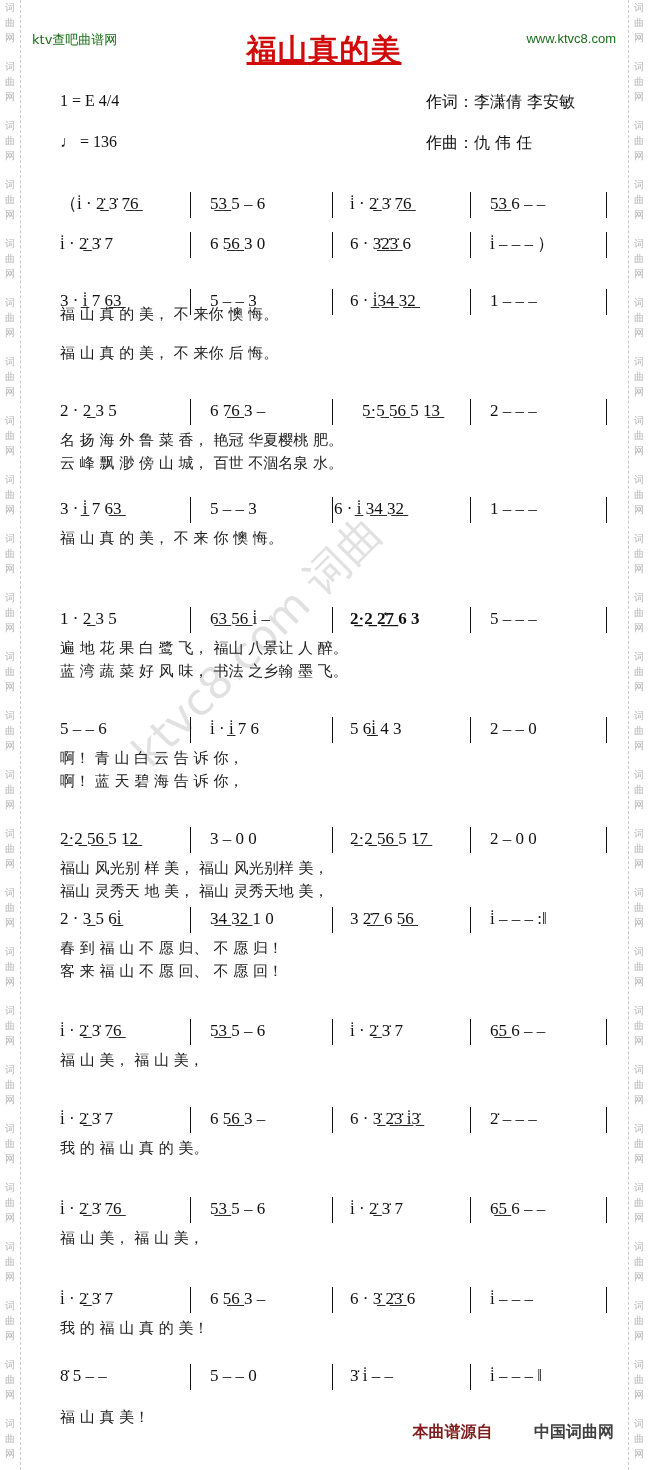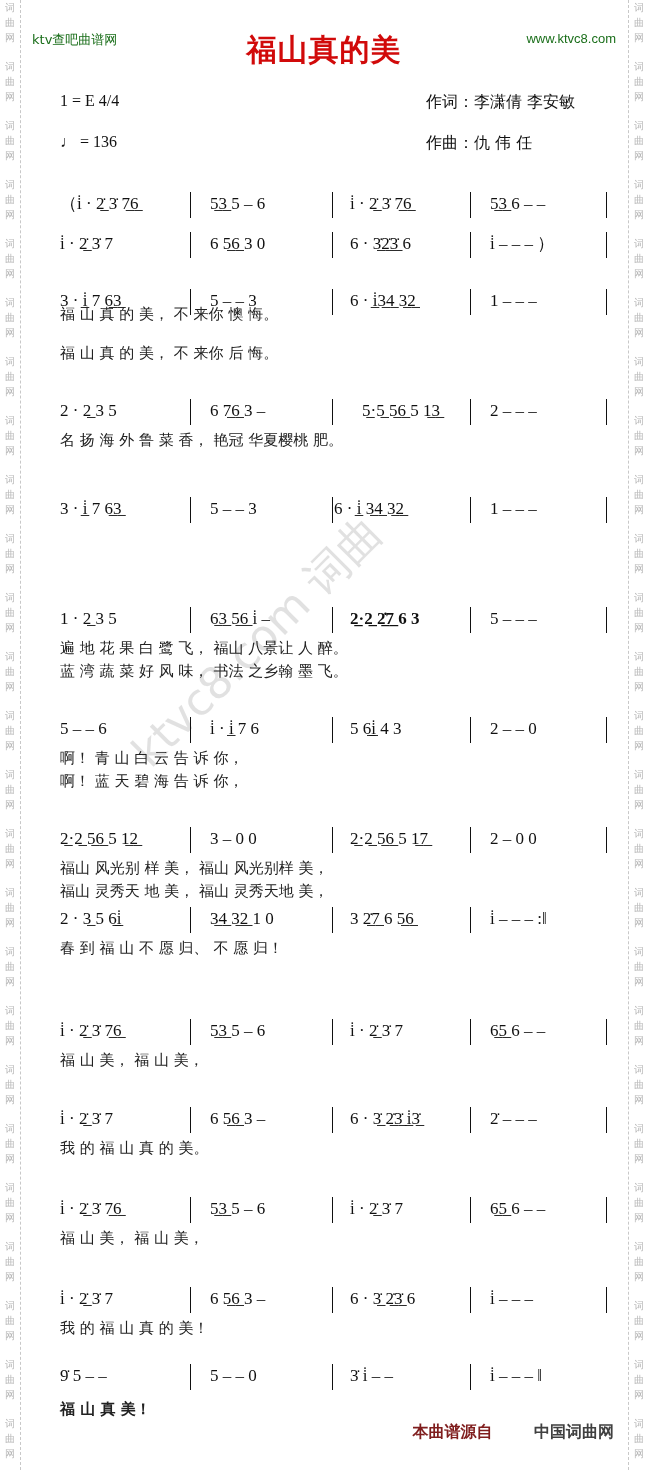--- a/index.html
+++ b/index.html
@@ -9,21 +9,21 @@
   .side.left { left:0; border-right:1px dashed #c8c8c8; }
   .side.right { left:628px; border-left:1px dashed #c8c8c8; width:20px; }
   .side .grp { display:block; font-size:10px; line-height:15px; color:#b8b8b8;
                text-align:center; margin-bottom:14px; font-family:"DejaVu Sans",sans-serif; }
   .site-left { position:absolute; left:32px; top:31px; font-size:13px; color:#1a6e1a;
                font-family:"DejaVu Sans",sans-serif; }
   .site-right { position:absolute; right:32px; top:31px; font-size:13px; color:#1a6e1a;
                 font-family:"Liberation Sans",sans-serif; }
   .title { position:absolute; left:0; width:648px; top:30px; text-align:center;
            font-size:30px; font-weight:bold; color:#d10a0a;
-           font-family:"DejaVu Sans",sans-serif; letter-spacing:1px; }
+           font-family:"DejaVu Sans",sans-serif; letter-spacing:1px;text-decoration:underline; }
   .meta { position:absolute; font-size:16px; }
   .row { position:absolute; left:60px; width:548px; height:24px; }
   .note { position:absolute; font-size:17px; top:0; line-height:24px; white-space:nowrap; }
   .bar { position:absolute; top:0; width:1px; height:26px; background:#111; }
   .lyr { position:absolute; font-size:15px; white-space:nowrap;
          font-family:"DejaVu Sans",sans-serif; color:#222; }
   .footer { position:absolute; top:1422px; right:34px; font-size:16px; font-weight:bold;
             font-family:"DejaVu Sans",sans-serif; }
   .footer .src { color:#7f1d1d; margin-right:16px; }
   .footer .brand { color:#404040;margin-left:20px; }
@@ -136,30 +136,32 @@
     <div class="row" style="top: 399px;">
       <div class="note" style="left: 0px;">2 · 2̲ 3 5</div>
       <div class="note" style="left: 150px;">6 7̲6̲ 3 –</div>
       <div class="note" style="left: 302px;">5̲·5̲ 5̲6̲ 5 1̲3̲</div>
       <div class="note" style="left: 430px;">2 – – –</div>
       <div class="bar" style="left: 130px;"></div>
       <div class="bar" style="left: 272px;"></div>
       <div class="bar" style="left: 410px;"></div>
       <div class="bar" style="left: 546px;"></div>
       <div class="lyr" style="left: 0px; top: 32px;">名  扬  海 外     鲁  菜  香，      艳冠 华夏樱桃     肥。</div>
+      <div class="lyr" style="left: 0px; top: 55px;">云  峰  飘 渺     傍  山  城，      百世 不涸名泉     水。</div>
     </div>
     <div class="row" style="top: 497px;">
       <div class="note" style="left: 0px;">3 · i̲̇ 7 6̲3̲</div>
       <div class="note" style="left: 150px;">5 – – 3</div>
       <div class="note" style="left: 274px;">6 · i̲̇ 3̲4̲ 3̲2̲</div>
       <div class="note" style="left: 430px;">1 – – –</div>
       <div class="bar" style="left: 130px;"></div>
       <div class="bar" style="left: 272px;"></div>
       <div class="bar" style="left: 410px;"></div>
       <div class="bar" style="left: 546px;"></div>
+      <div class="lyr" style="left: 0px; top: 32px;">福  山  真  的     美，              不  来  你  懊     悔。</div>
     </div>
     <div class="row" style="top: 607px;">
       <div class="note" style="left: 0px;">1 · 2̲ 3 5</div>
       <div class="note" style="left: 150px;">6̲3̲ 5̲6̲ i̇ –</div>
       <div class="note" style="left: 290px; font-weight: bold;">2̲·2̲ 2̲̇7̲ 6 3</div>
       <div class="note" style="left: 430px;">5 – – –</div>
       <div class="bar" style="left: 130px;"></div>
       <div class="bar" style="left: 272px;"></div>
       <div class="bar" style="left: 410px;"></div>
       <div class="bar" style="left: 546px;"></div>
@@ -192,20 +194,21 @@
     </div>
     <div class="row" style="top: 907px;">
       <div class="note" style="left: 0px;">2 · 3̲ 5 6̲i̲̇</div>
       <div class="note" style="left: 150px;">3̲4̲ 3̲2̲ 1 0</div>
       <div class="note" style="left: 290px;">3 2̲̇7̲ 6 5̲6̲</div>
       <div class="note" style="left: 430px;">i̇ – – – :‖</div>
       <div class="bar" style="left: 130px;"></div>
       <div class="bar" style="left: 272px;"></div>
       <div class="bar" style="left: 410px;"></div>
       <div class="lyr" style="left: 0px; top: 32px;">春  到  福 山     不  愿  归、      不      愿      归！</div>
+      <div class="lyr" style="left: 0px; top: 55px;">客  来  福 山     不  愿  回、      不      愿      回！</div>
     </div>
     <div class="row" style="top: 1019px;">
       <div class="note" style="left: 0px;">i̇ · 2̲̇ 3̇ 7̲6̲</div>
       <div class="note" style="left: 150px;">5̲3̲ 5 –  6</div>
       <div class="note" style="left: 290px;">i̇ · 2̲̇ 3̇ 7</div>
       <div class="note" style="left: 430px;">6̲5̲ 6 – –</div>
       <div class="bar" style="left: 130px;"></div>
       <div class="bar" style="left: 272px;"></div>
       <div class="bar" style="left: 410px;"></div>
       <div class="bar" style="left: 546px;"></div>
@@ -238,27 +241,27 @@
       <div class="note" style="left: 150px;">6 5̲6̲ 3 –</div>
       <div class="note" style="left: 290px;">6 · 3̲̇ 2̲̇3̲̇ 6</div>
       <div class="note" style="left: 430px;">i̇ – – –</div>
       <div class="bar" style="left: 130px;"></div>
       <div class="bar" style="left: 272px;"></div>
       <div class="bar" style="left: 410px;"></div>
       <div class="bar" style="left: 546px;"></div>
       <div class="lyr" style="left: 0px; top: 32px;">我          的          福          山          真          的          美！</div>
     </div>
     <div class="row" style="top: 1364px;">
-      <div class="note" style="left: 0px;">9̇ 5 – –</div>
+      <div class="note" style="left: 0px;">8̇ 5 – –</div>
       <div class="note" style="left: 150px;">5 – – 0</div>
       <div class="note" style="left: 290px;">3̇ i̇ – –</div>
       <div class="note" style="left: 430px;">i̇ – – – ‖</div>
       <div class="bar" style="left: 130px;"></div>
       <div class="bar" style="left: 272px;"></div>
       <div class="bar" style="left: 410px;"></div>
-      <div class="lyr" style="left: 0px; top: 36px; font-weight: bold;">福  山                                         真  美！</div>
+      <div class="lyr" style="left: 0px; top: 44px;">福  山                                         真  美！</div>
     </div>
   </div>
 
 <div class="footer">
   <span class="src">本曲谱源自</span>
   <span class="brand">中国词曲网</span>
 </div>
 
 </body></html>

